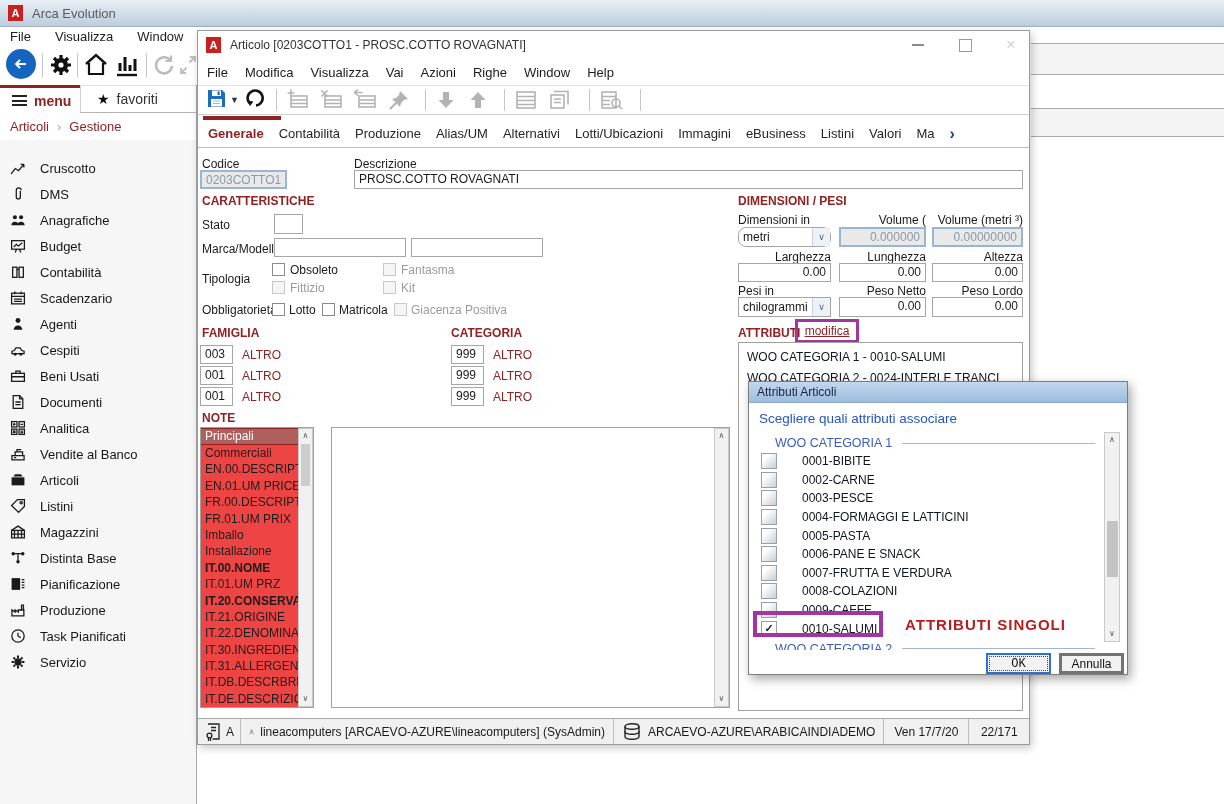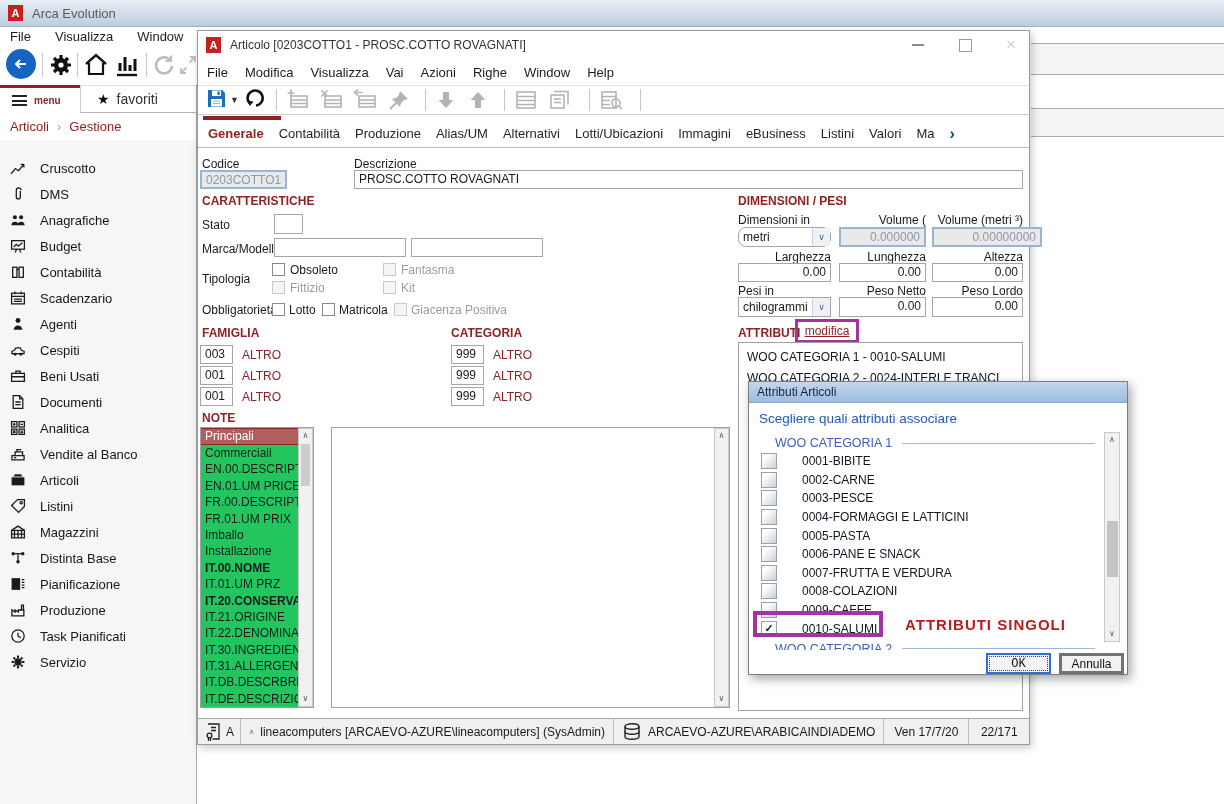--- a/index.html
+++ b/index.html
@@ -95,21 +95,21 @@
       </svg>
   </div>
 </div>
 
 <div class="abs" style="left:0;top:85px;width:80px;height:28px;background:#fff;border-top:3px solid #8f2222;display:flex;align-items:center;">
   <span style="display:inline-block;margin-left:12px;width:15px;">
     <span style="display:block;height:2px;background:#222;margin:2.5px 0;"></span>
     <span style="display:block;height:2px;background:#222;margin:2.5px 0;"></span>
     <span style="display:block;height:2px;background:#222;margin:2.5px 0;"></span>
   </span>
-  <span style="margin-left:7px;font-size:10px;font-weight:bold;color:#8f2222;">menu</span>
+  <span style="margin-left:7px;font-size:14px;font-weight:bold;color:#8f2222;">menu</span>
 </div>
 <div class="abs" style="left:80px;top:85px;width:116px;height:28px;background:#fff;border-left:1px solid #cfcfcf;border-top:1px solid #e0e0e0;border-bottom:1px solid #b5b5b5;display:flex;align-items:center;">
   <span style="margin-left:16px;font-size:14px;color:#111;">★</span>
   <span style="margin-left:7px;font-size:14px;color:#333;">favoriti</span>
 </div>
 
 <div class="abs" style="left:0;top:113px;width:197px;height:27px;background:#fff;display:flex;align-items:center;">
   <span style="margin-left:10px;font-size:13px;color:#8f2222;">Articoli</span>
   <span style="margin:0 8px;color:#aaa;font-size:13px;">›</span>
   <span style="font-size:13px;color:#8f2222;">Gestione</span>
@@ -417,21 +417,21 @@
 
   <div class="abs hdr" style="left:540px;top:163px;">DIMENSIONI / PESI</div>
   <div class="abs lbl" style="left:540px;top:182px;">Dimensioni in</div>
   <div class="abs rlbl" style="left:628px;top:182px;width:100px;">Volume (</div>
   <div class="abs rlbl" style="left:725px;top:182px;width:100px;">Volume (metri ³)</div>
   <div class="abs combo" style="left:540px;top:196px;width:93px;height:20px;border-radius:8px;">
     <span class="txt">metri</span>
     <span class="btn">∨</span>
     </div>
   <div class="abs inp dis num" style="left:641px;top:196px;width:87px;height:20px;border-width:2px;">0.000000</div>
-  <div class="abs inp dis num" style="left:734px;top:196px;width:110px;height:20px;border-width:2px;">0.00000000</div>
+  <div class="abs inp dis num" style="left:734px;top:196px;width:91px;height:20px;border-width:2px;">0.00000000</div>
   <div class="abs rlbl" style="left:533px;top:219px;width:100px;">Larghezza</div>
   <div class="abs rlbl" style="left:628px;top:219px;width:100px;">Lunghezza</div>
   <div class="abs rlbl" style="left:725px;top:219px;width:100px;">Altezza</div>
   <div class="abs inp num" style="left:540px;top:232px;width:93px;height:19px;">0.00</div>
   <div class="abs inp num" style="left:641px;top:232px;width:87px;height:19px;">0.00</div>
   <div class="abs inp num" style="left:734px;top:232px;width:91px;height:19px;">0.00</div>
   <div class="abs lbl" style="left:540px;top:253px;">Pesi in</div>
   <div class="abs rlbl" style="left:628px;top:253px;width:100px;">Peso Netto</div>
   <div class="abs rlbl" style="left:725px;top:253px;width:100px;">Peso Lordo</div>
   <div class="abs combo" style="left:540px;top:266px;width:93px;height:20px;">
@@ -461,21 +461,21 @@
   <div class="abs lbl" style="left:295px;top:338px;color:#8f2222;">ALTRO</div>
   <div class="abs inp" style="left:253px;top:356px;width:33px;height:19px;">999</div>
   <div class="abs lbl" style="left:295px;top:359px;color:#8f2222;">ALTRO</div>
 
   <div class="abs" style="left:540px;top:311px;width:285px;height:369px;border:1px solid #a0a0a0;background:#fff;padding:4px 0 0 8px;">
     <div style="line-height:21px;font-size:12px;color:#10151f;white-space:nowrap;">WOO CATEGORIA 1 - 0010-SALUMI</div>
     <div style="line-height:21px;font-size:12px;color:#10151f;white-space:nowrap;">WOO CATEGORIA 2 - 0024-INTERI E TRANCI</div>
   </div>
 
   <div class="abs hdr" style="left:4px;top:380px;">NOTE</div>
-  <div class="abs" style="left:2px;top:396px;width:114px;height:281px;border:1px solid #a0a0a0;background:#22c55e;overflow:hidden;">
+  <div class="abs" style="left:2px;top:396px;width:114px;height:281px;border:1px solid #a0a0a0;background:#ef4444;overflow:hidden;">
     <ul class="notelist" style="margin:0;padding:0;width:98px;">
       <li class="sel">Principali</li>
       <li>Commerciali</li>
       <li>EN.00.DESCRIPT</li>
       <li>EN.01.UM PRICE</li>
       <li>FR.00.DESCRIPT</li>
       <li>FR.01.UM PRIX</li>
       <li>Imballo</li>
       <li>Installazione</li>
       <li class="b">IT.00.NOME</li>

